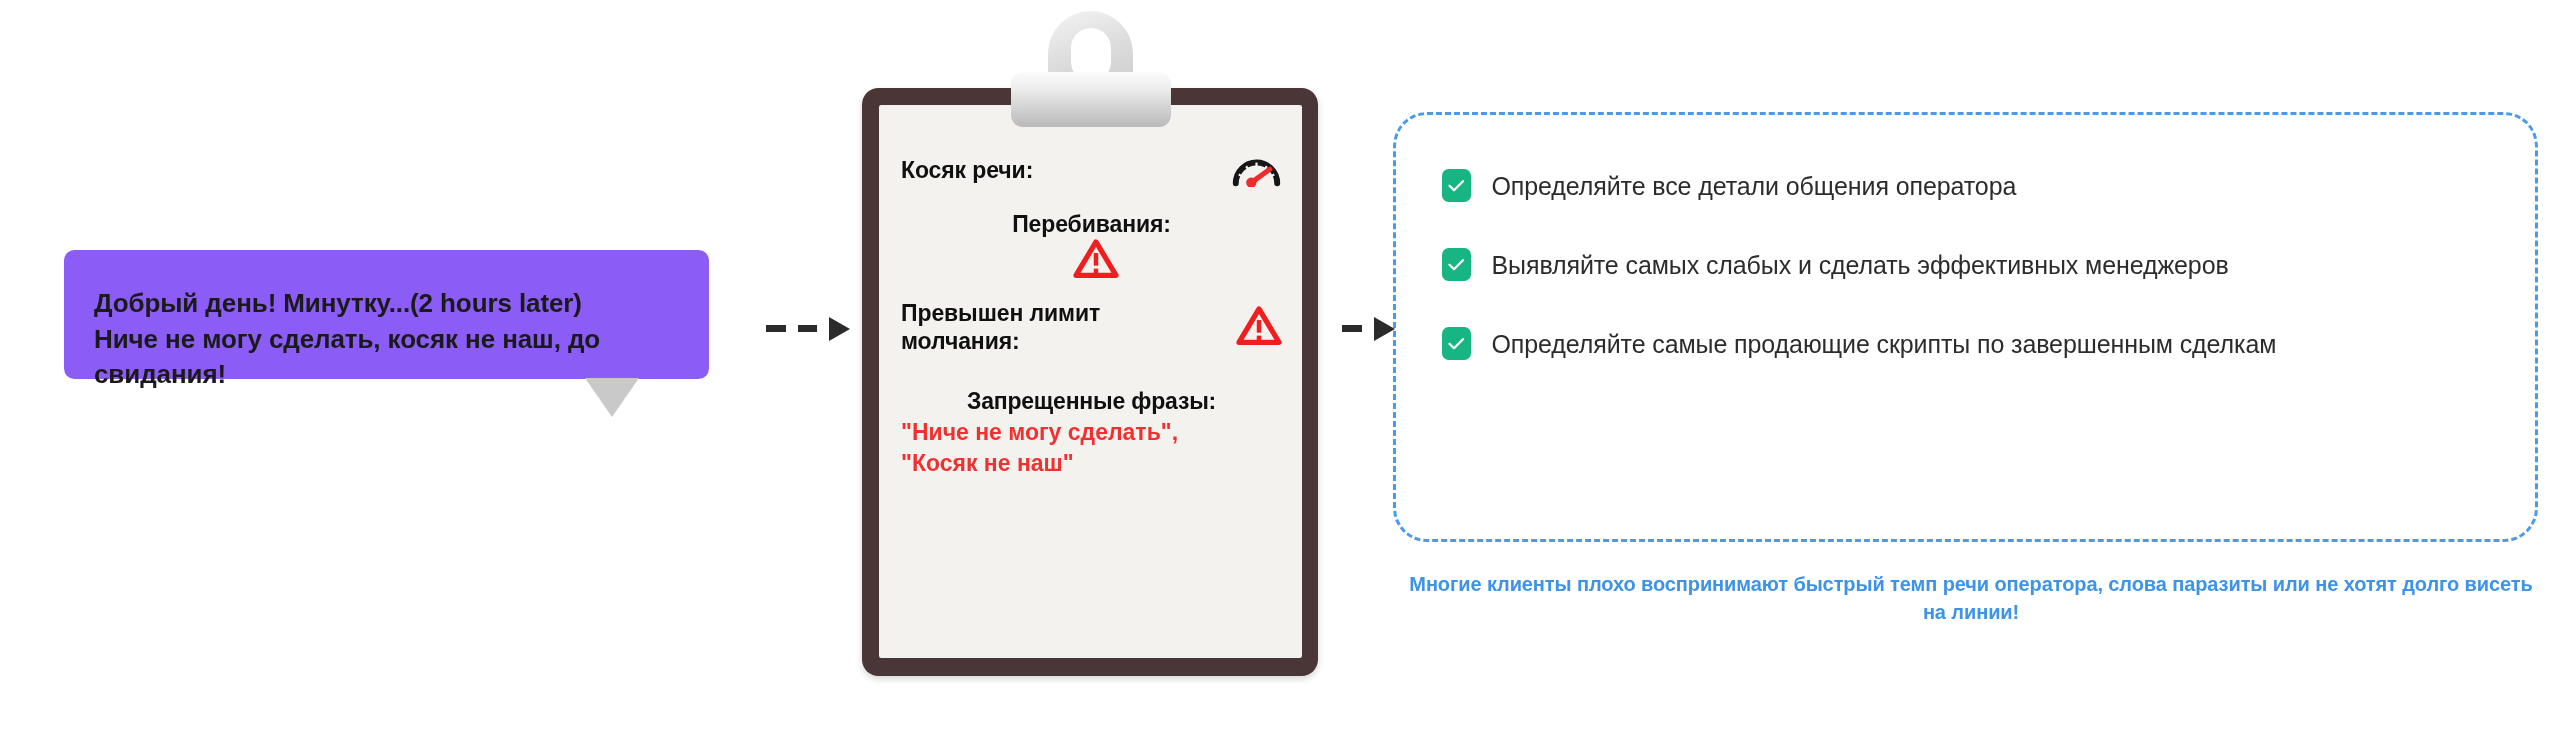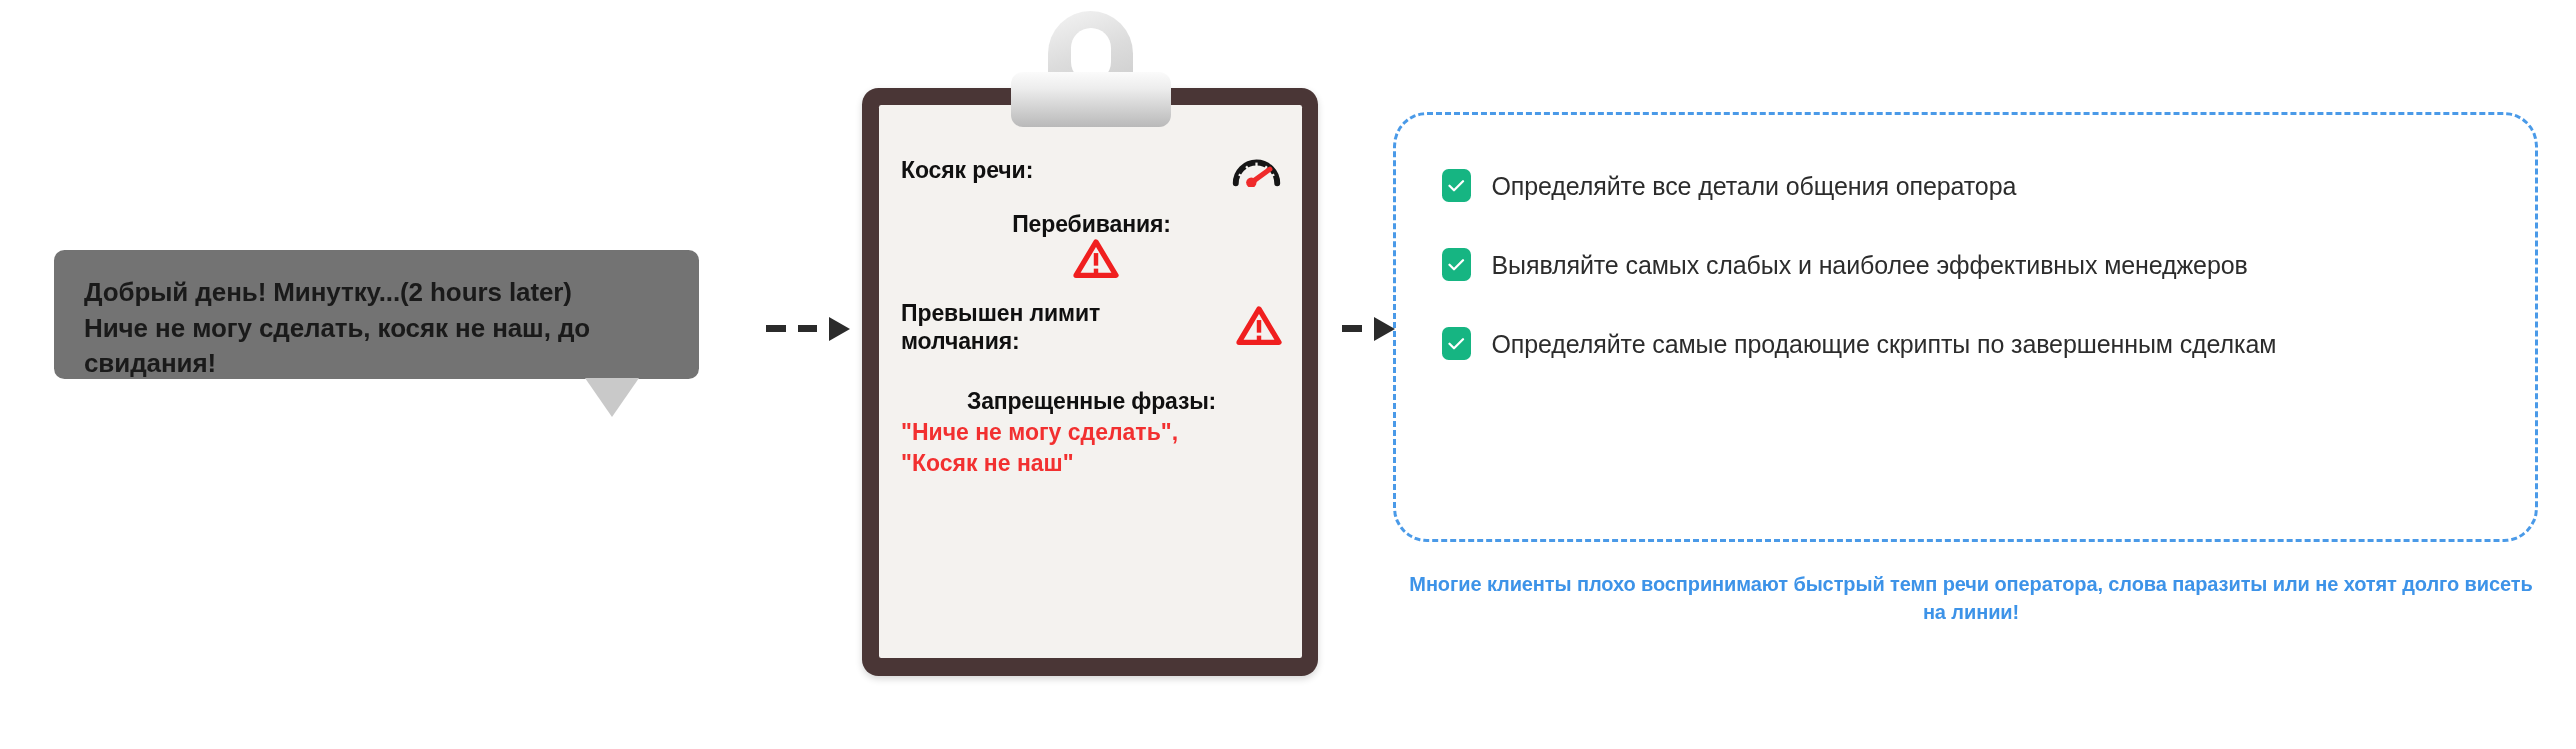--- a/index.html
+++ b/index.html
@@ -12,28 +12,28 @@
     height: 749px;
     position: relative;
     overflow: hidden;
     font-family: "Liberation Sans", sans-serif;
     -webkit-font-smoothing: antialiased;
   }
 
   
   #speech-bubble {
     position: absolute;
-    left: 54px;
+    left: 64px;
     top: 250px;
     width: 645px;
     height: 129px;
-    background: #737373;
+    background: #8b5cf6;
     border-radius: 10.5px;
     box-sizing: border-box;
-    padding: 25px 30px 0 30px;
+    padding: 36px 30px 0 30px;
   }
   #speech-bubble-text {
     font-size: 26px;
     font-weight: bold;
     line-height: 1.37;
     color: #1a1a1a;
     white-space: pre-line;
     letter-spacing: -0.1px;
   }
   #speech-bubble-tail {
@@ -314,21 +314,21 @@
     </span>
     <span class="benefit-text">Определяйте все детали общения оператора</span>
   </div>
 
   <div class="benefit-item">
     <span class="benefit-check">
       <svg width="16.5" height="13.5" viewBox="0 0 22 18">
         <path d="M2 9 L8 15 L20 3" fill="none" stroke="#ffffff" stroke-width="3" stroke-linecap="round" stroke-linejoin="round"></path>
       </svg>
     </span>
-    <span class="benefit-text">Выявляйте самых слабых и наиболее эффективных менеджеров</span>
+    <span class="benefit-text">Выявляйте самых слабых и сделать эффективных менеджеров</span>
   </div>
 
   <div class="benefit-item">
     <span class="benefit-check">
       <svg width="16.5" height="13.5" viewBox="0 0 22 18">
         <path d="M2 9 L8 15 L20 3" fill="none" stroke="#ffffff" stroke-width="3" stroke-linecap="round" stroke-linejoin="round"></path>
       </svg>
     </span>
     <span class="benefit-text">Определяйте самые продающие скрипты по завершенным сделкам</span>
   </div>

